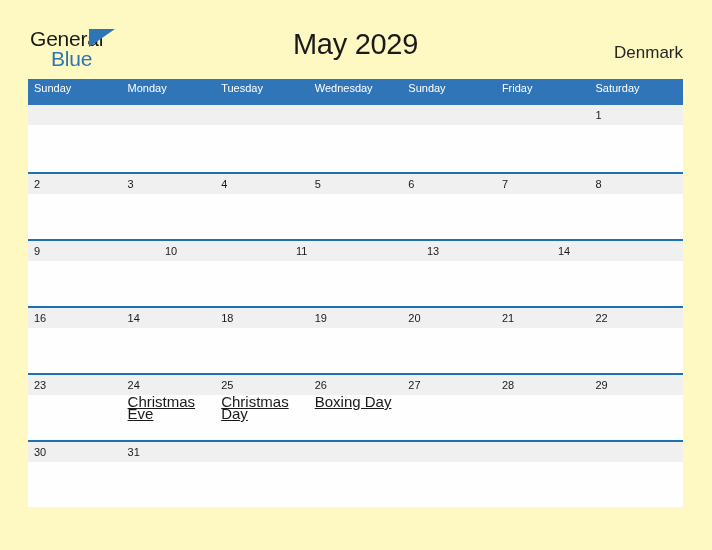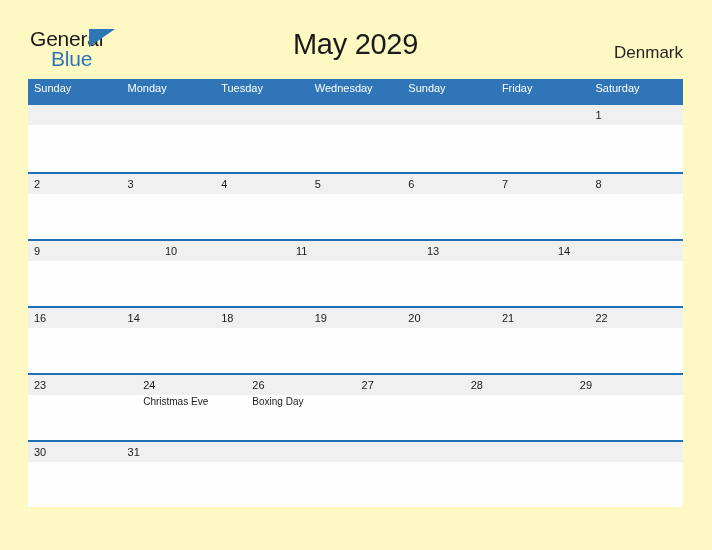--- a/index.html
+++ b/index.html
@@ -144,24 +144,25 @@
     color: #1A1A1A;
     line-height: 14px;
     font-family: "Liberation Sans", sans-serif;
   }
 
   .day-event {
     position: absolute;
     left: 6px;
     top: 21px;
     right: 3px;
-    font-size: 10px;
+    font-size: 15px;
     color: #1A1A1A;
     line-height: 12px;
     font-family: "Liberation Sans", sans-serif;
+    text-decoration: underline;
   }
 </style>
 </head>
 <body>
 
 <div class="page">
 
   <div class="topbar">
 
     <div class="logo">
@@ -307,20 +308,24 @@
     <div class="week-row">
       <div class="day-cell">
           <span class="day-num">23</span>
           <span class="day-event"></span>
         </div>
       <div class="day-cell">
           <span class="day-num">24</span>
           <span class="day-event">Christmas Eve</span>
         </div>
       <div class="day-cell">
+          <span class="day-num">25</span>
+          <span class="day-event">Christmas Day</span>
+        </div>
+      <div class="day-cell">
           <span class="day-num">26</span>
           <span class="day-event">Boxing Day</span>
         </div>
       <div class="day-cell">
           <span class="day-num">27</span>
           <span class="day-event"></span>
         </div>
       <div class="day-cell">
           <span class="day-num">28</span>
           <span class="day-event"></span>

